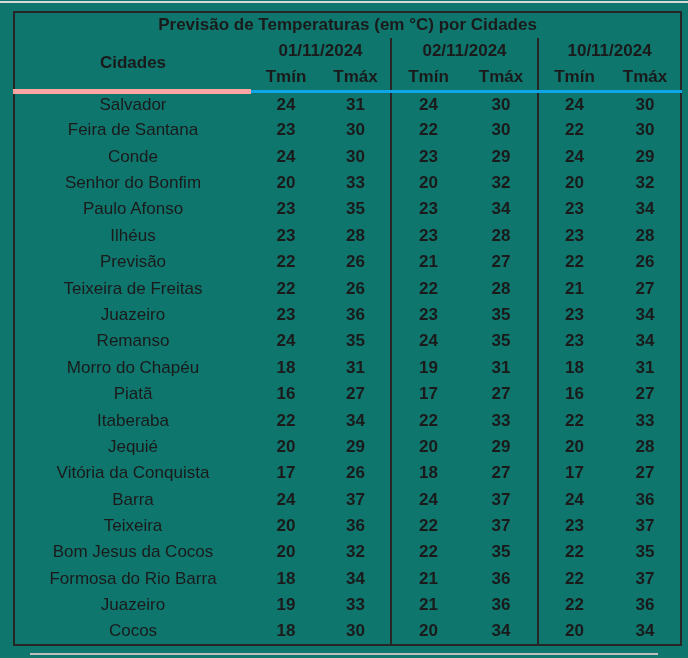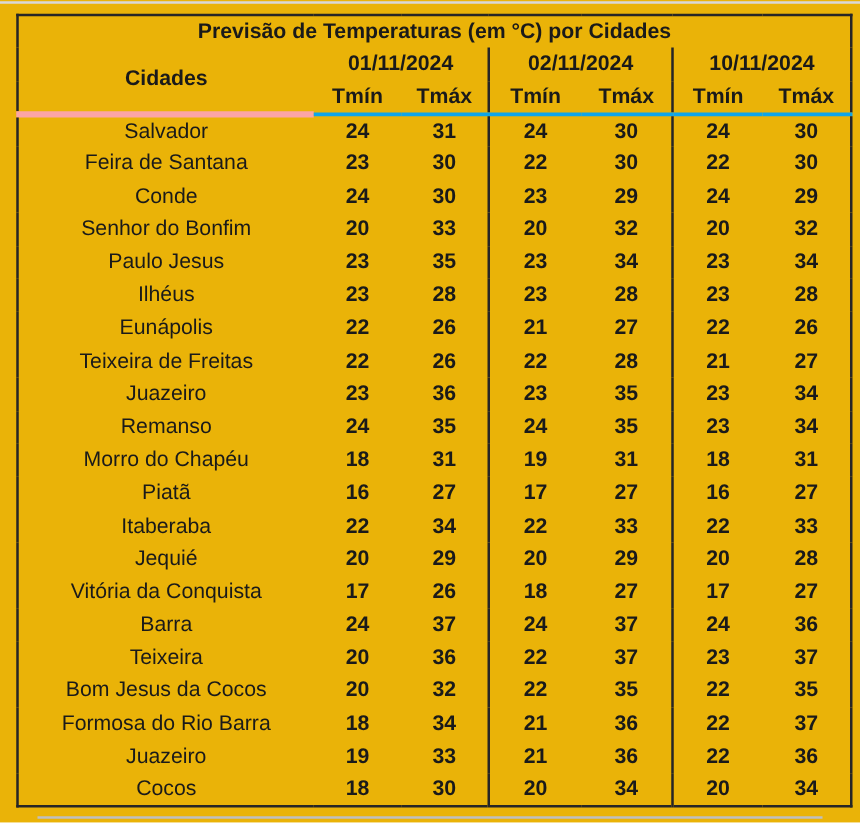--- a/index.html
+++ b/index.html
@@ -7,21 +7,21 @@
     margin: 0; padding: 0;
     background: #ffffff;
     width: 688px; height: 658px;
     font-family: "Liberation Sans", sans-serif;
     color: #1a1a1a;
     -webkit-font-smoothing: antialiased;
   }
   .page {
     position: relative;
     width: 688px; height: 658px;
-    background: #eab308;
+    background: #0f766e;
     overflow: hidden;
   }
   .edge-artifact-top {
     position: absolute; top: 1px; left: 0;
     width: 688px; height: 2px;
     background: #d9d9d9;
   }
   .edge-artifact-bottom {
     position: absolute; top: 653px; left: 30px;
     width: 628px; height: 2px;
@@ -128,39 +128,39 @@
         <tr>
     <td class="city-cell">Senhor do Bonfim</td>
     <td class="temp-cell">20</td>
     <td class="temp-cell">33</td>
     <td class="temp-cell sep">20</td>
     <td class="temp-cell">32</td>
     <td class="temp-cell sep">20</td>
     <td class="temp-cell">32</td>
   </tr>
         <tr>
-    <td class="city-cell">Paulo Jesus</td>
+    <td class="city-cell">Paulo Afonso</td>
     <td class="temp-cell">23</td>
     <td class="temp-cell">35</td>
     <td class="temp-cell sep">23</td>
     <td class="temp-cell">34</td>
     <td class="temp-cell sep">23</td>
     <td class="temp-cell">34</td>
   </tr>
         <tr>
     <td class="city-cell">Ilhéus</td>
     <td class="temp-cell">23</td>
     <td class="temp-cell">28</td>
     <td class="temp-cell sep">23</td>
     <td class="temp-cell">28</td>
     <td class="temp-cell sep">23</td>
     <td class="temp-cell">28</td>
   </tr>
         <tr>
-    <td class="city-cell">Eunápolis</td>
+    <td class="city-cell">Previsão</td>
     <td class="temp-cell">22</td>
     <td class="temp-cell">26</td>
     <td class="temp-cell sep">21</td>
     <td class="temp-cell">27</td>
     <td class="temp-cell sep">22</td>
     <td class="temp-cell">26</td>
   </tr>
         <tr>
     <td class="city-cell">Teixeira de Freitas</td>
     <td class="temp-cell">22</td>

